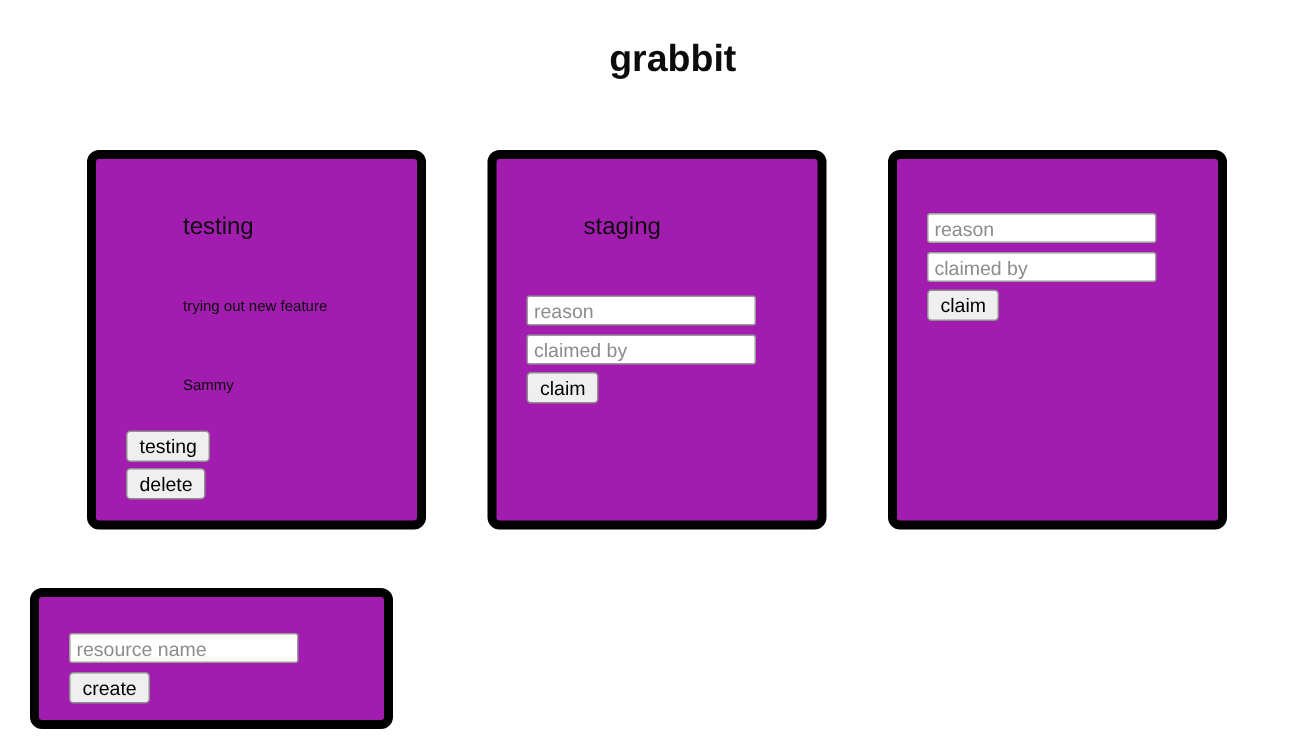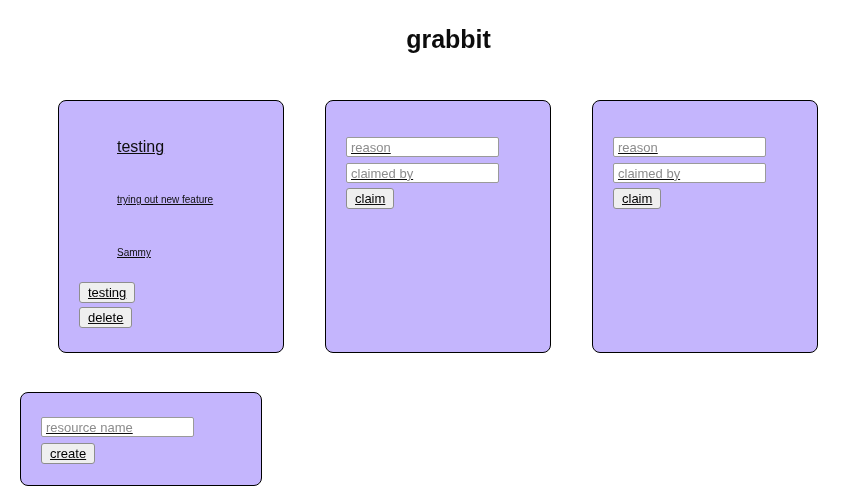--- a/index.html
+++ b/index.html
@@ -24,25 +24,24 @@
     text-align: center;
     color: #0c0c0c;
   }
   .cards-row {
     display: flex;
     align-items: flex-start;
     margin: 47px 0 0 20px;
   }
   .card {
     width: 241px;
-    border: 1px solid #000000;
+    border: 6px solid #000000;
     border-radius: 8px;
     padding: 0 20px;
-    background: #c4b5fd;
-    text-decoration: underline;
+    background: #a21caf;
   }
   .resource-card {
     height: 253px;
     margin-right: 41px;
   }
   .card-title {
     font-size: 16px;
     line-height: 19px;
     margin: 36px 0 0 0;
   }
@@ -100,20 +99,21 @@
 
   <div class="card resource-card">
     <p class="card-title">testing</p>
     <p class="card-text">trying out new feature</p>
     <p class="card-text">Sammy</p>
     <button class="btn release-btn">testing</button>
     <button class="btn delete-btn">delete</button>
   </div>
 
   <div class="card resource-card">
+    <p class="card-title">staging</p>
     <input class="txt reason-input" type="text" placeholder="reason" style="">
     <input class="txt claimed-by-input" type="text" placeholder="claimed by" style="">
     <button class="btn claim-btn">claim</button>
   </div>
 
   <div class="card resource-card">
     <input class="txt reason-input" type="text" placeholder="reason" style="">
     <input class="txt claimed-by-input" type="text" placeholder="claimed by" style="">
     <button class="btn claim-btn">claim</button>
   </div>

